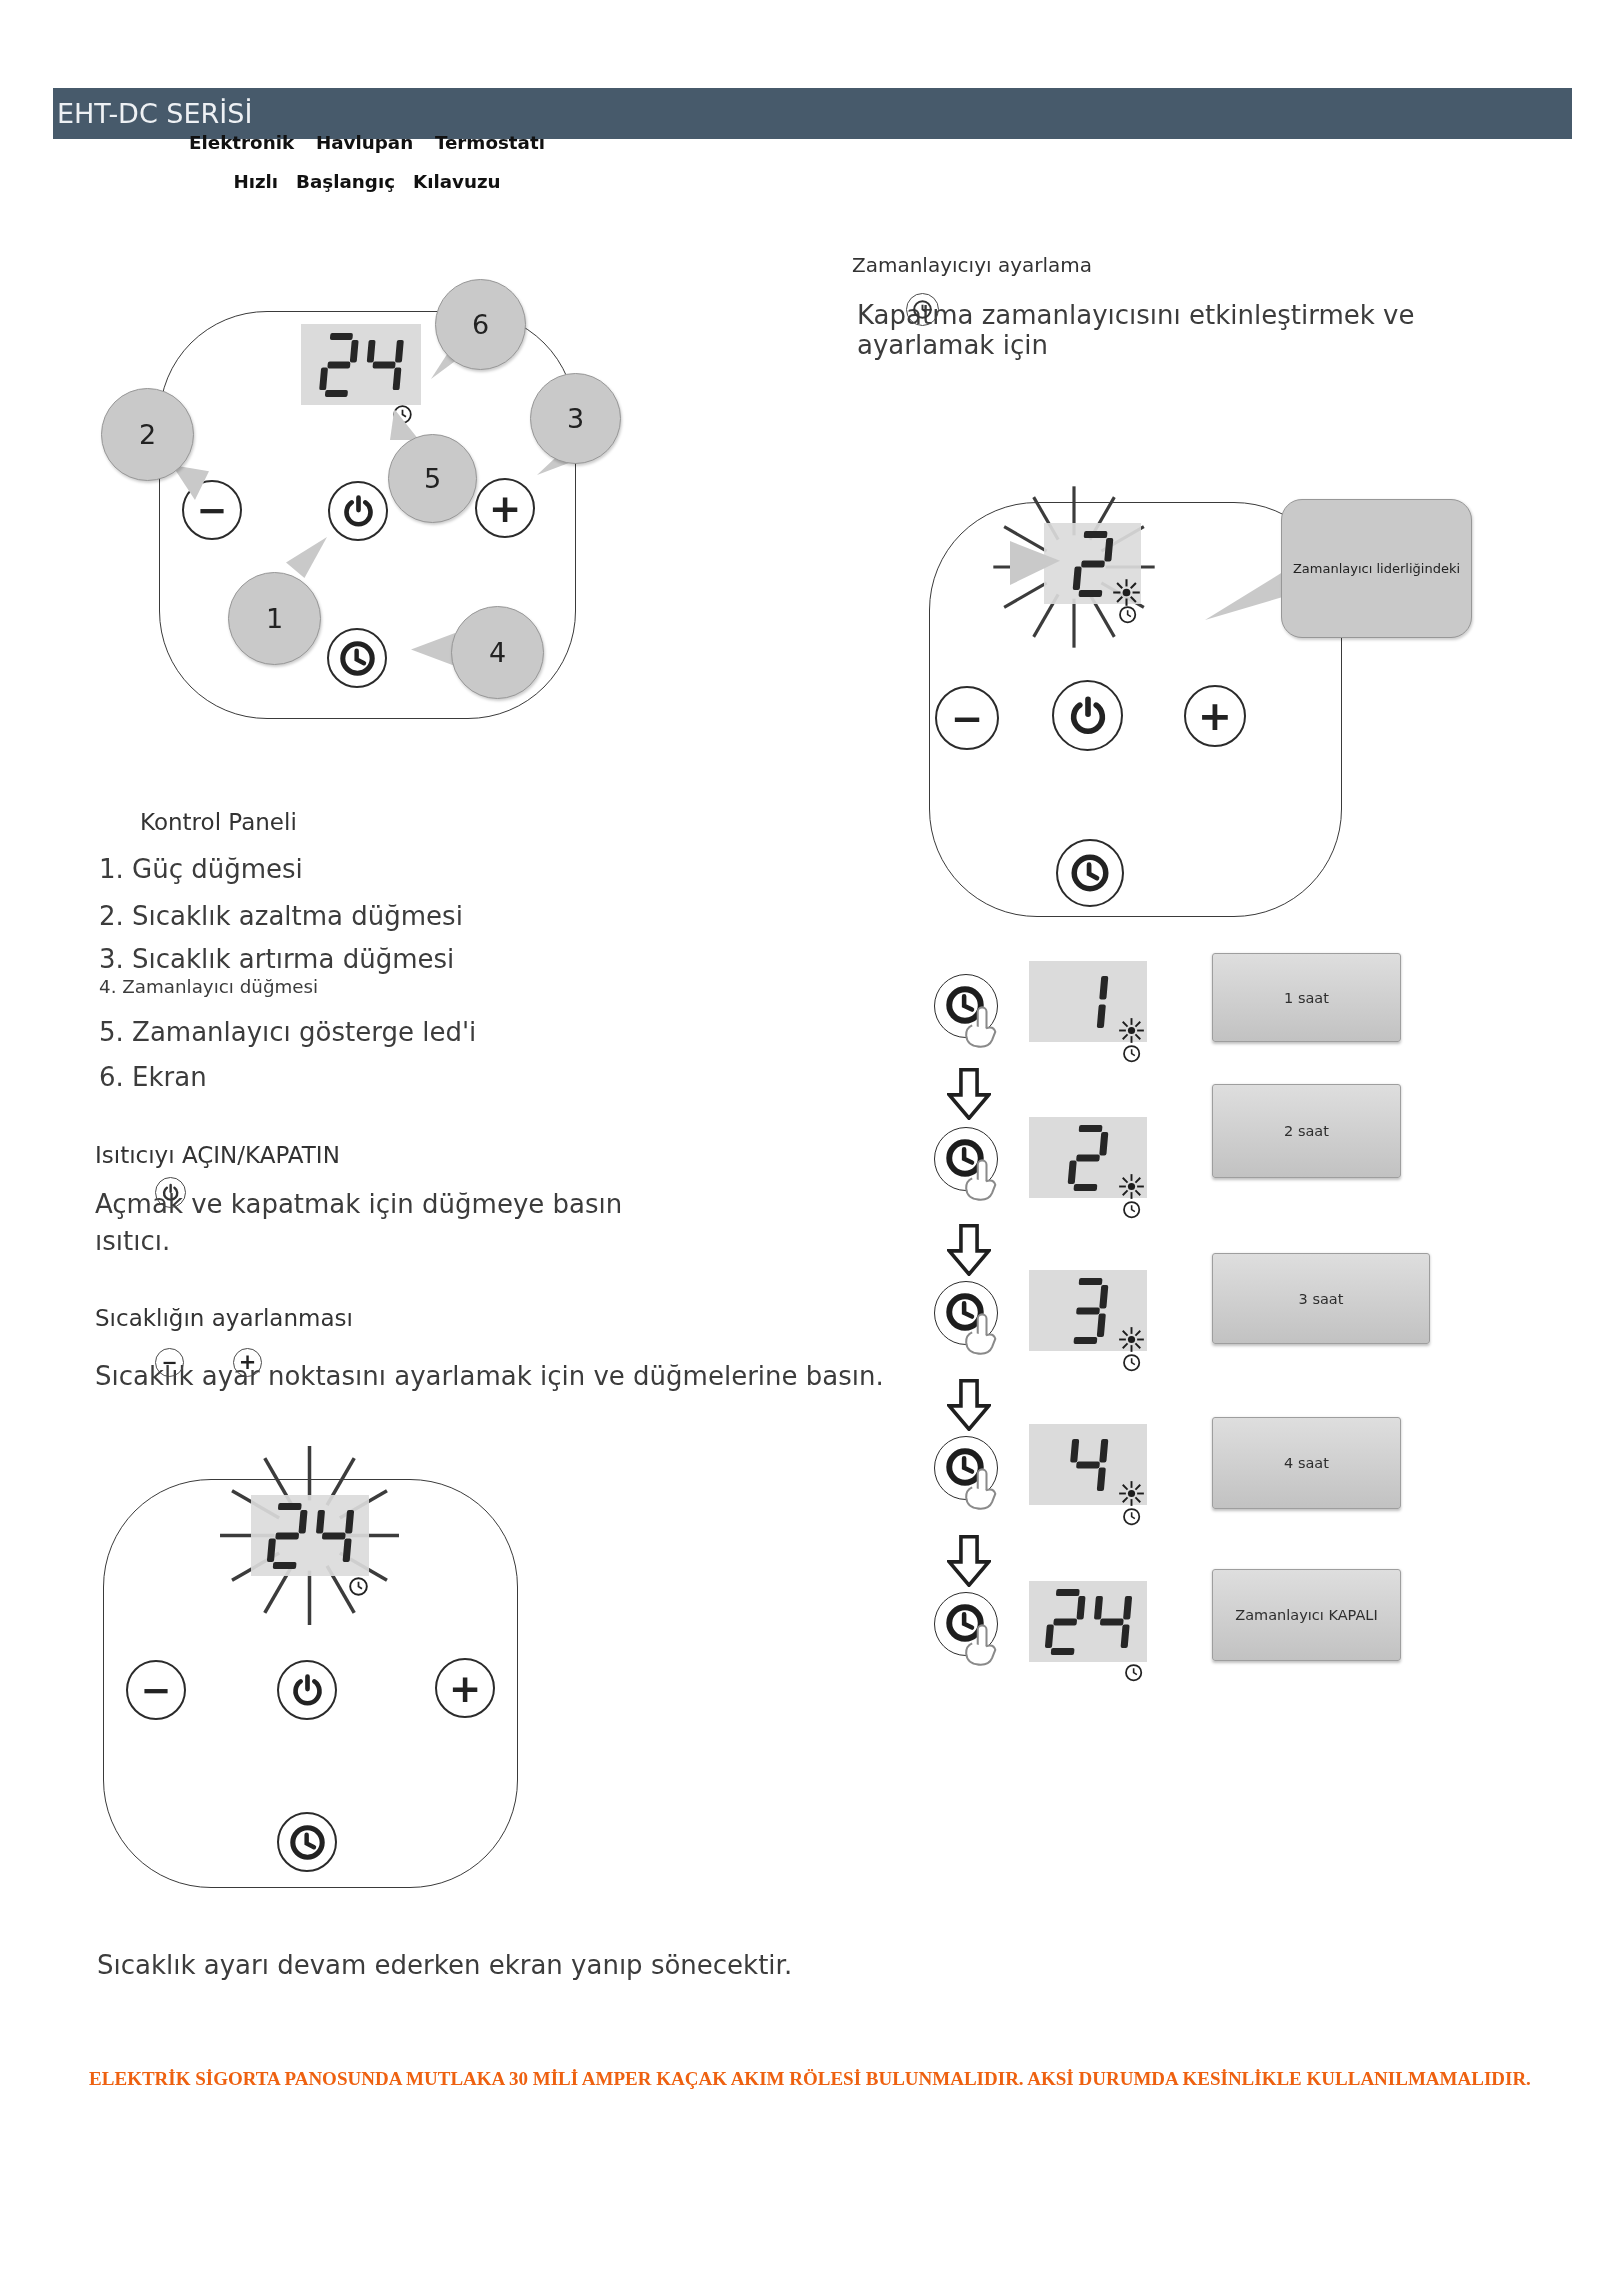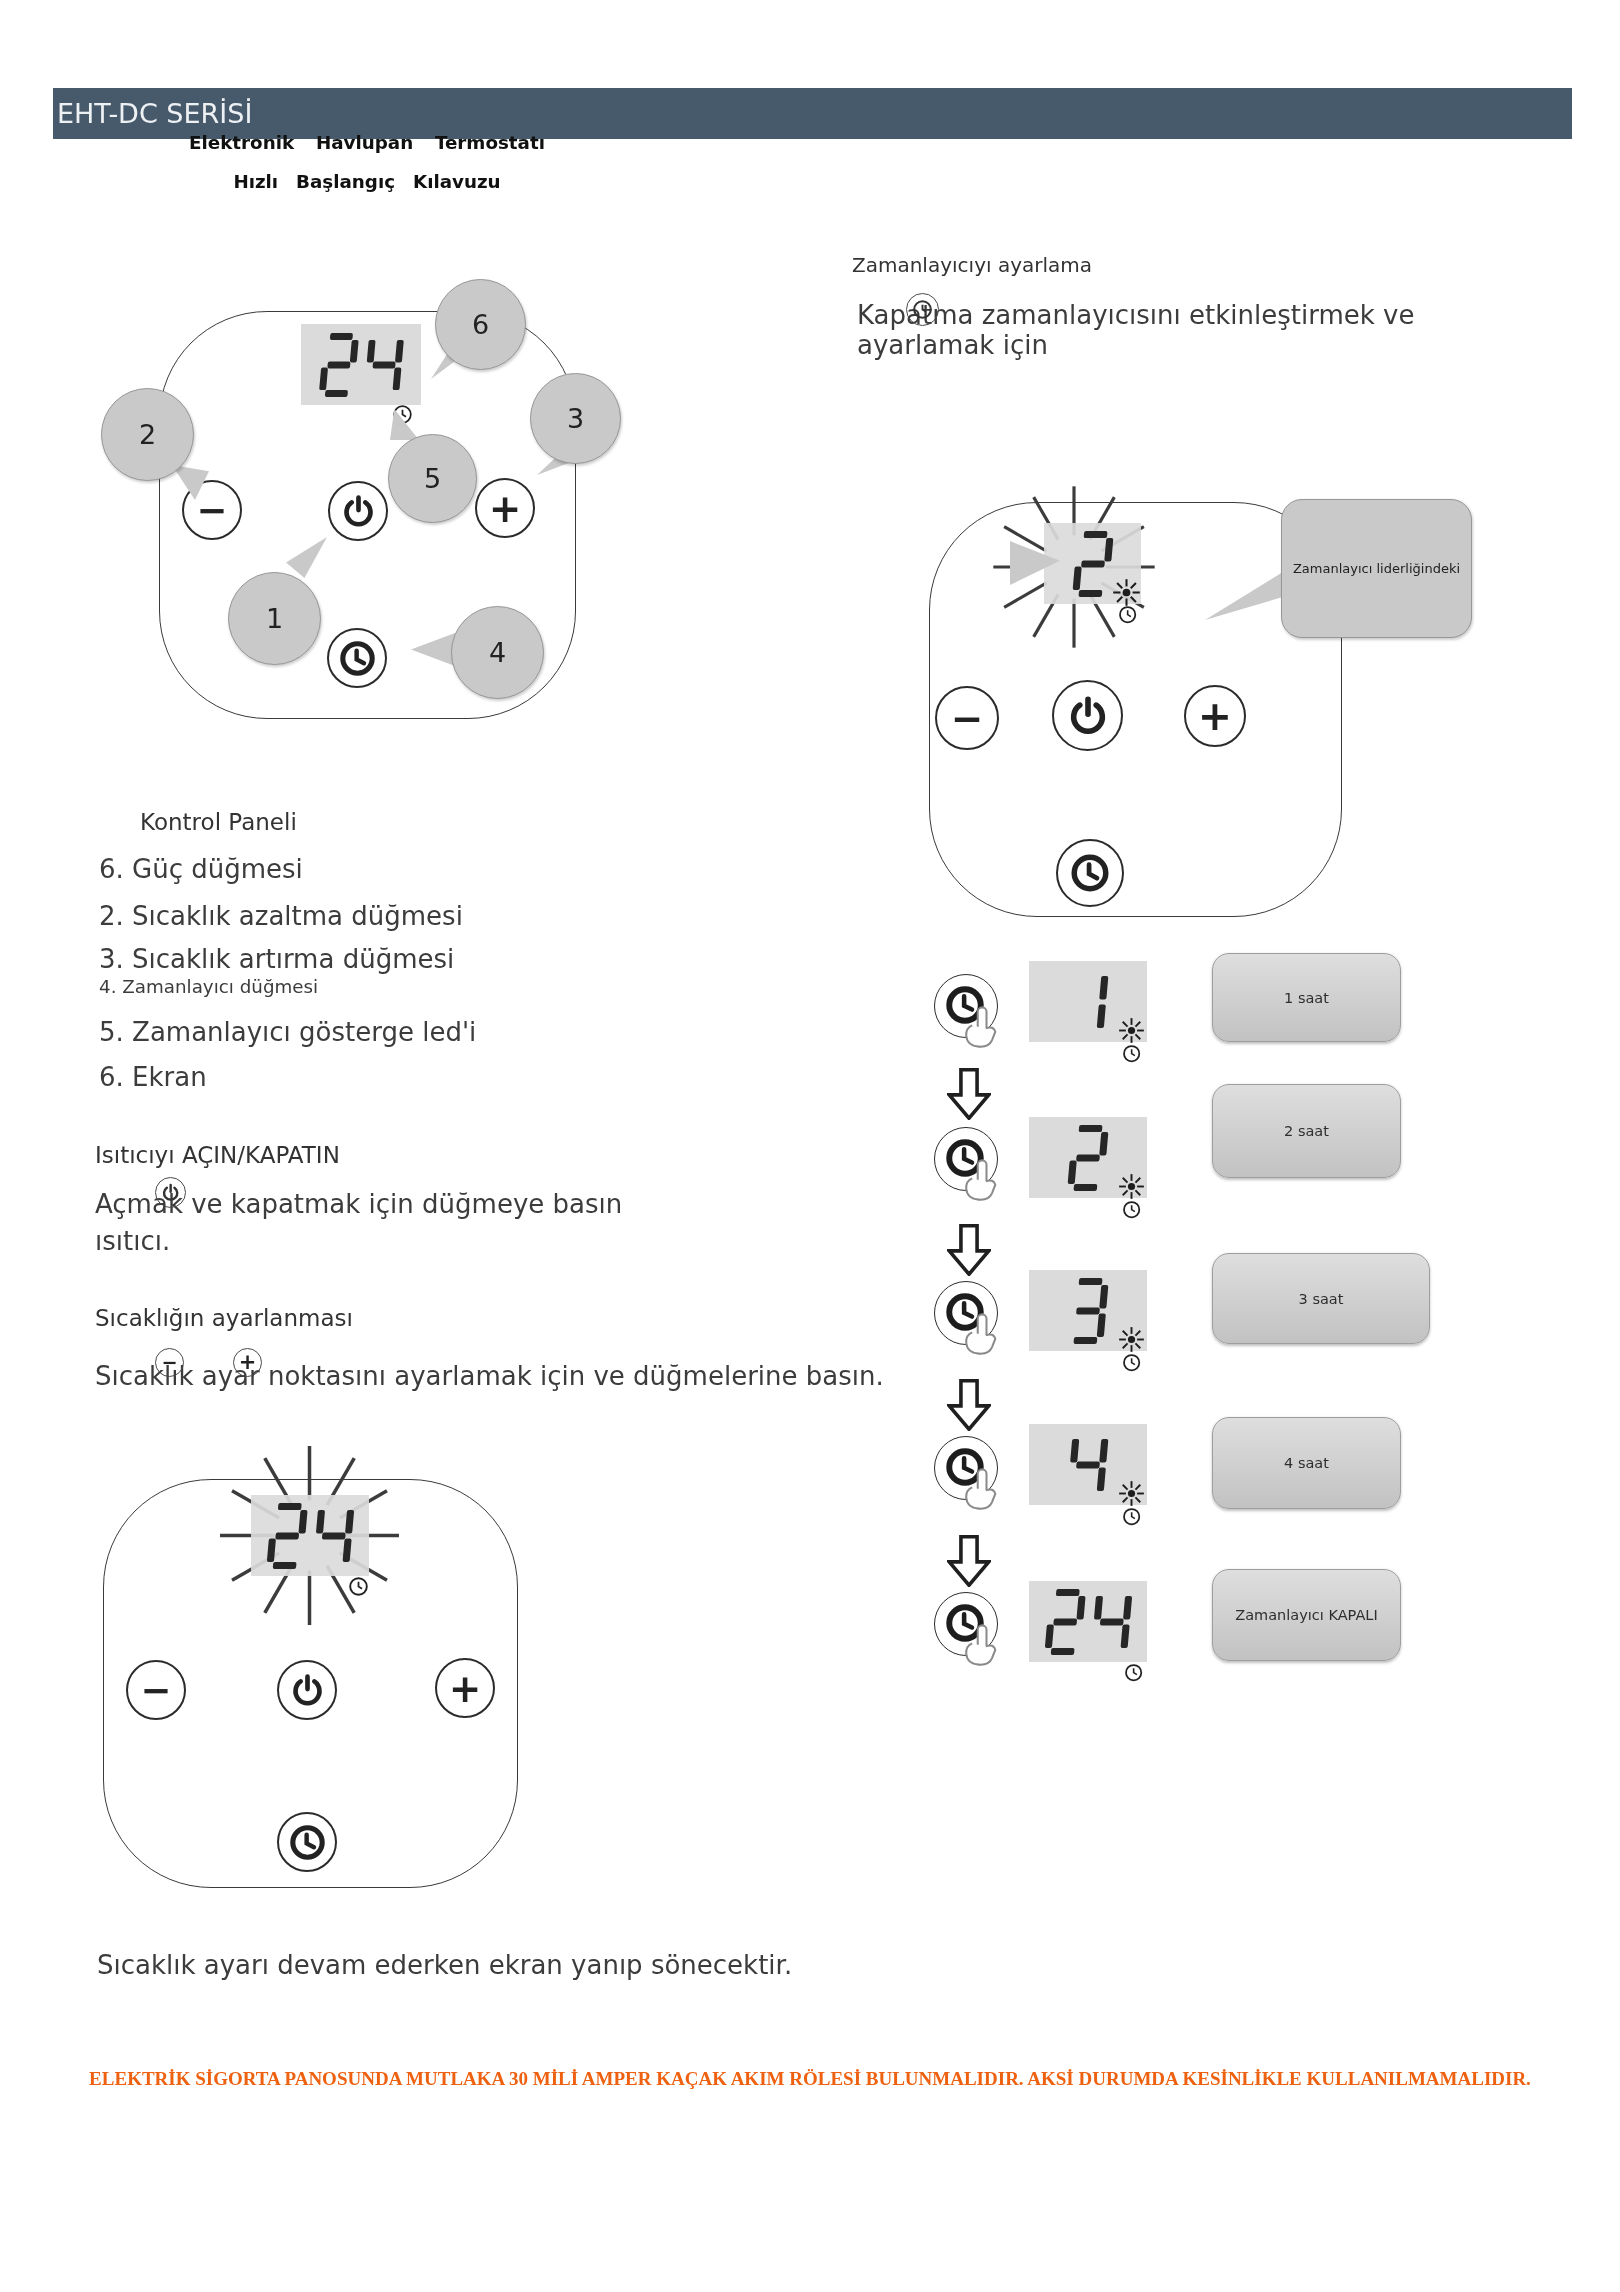--- a/index.html
+++ b/index.html
@@ -14,21 +14,21 @@
   .seg{display:flex;align-items:center;justify-content:center;}
   .btn{border:2.9px solid #2b2b2b;border-radius:50%;background:#fff;display:flex;
        align-items:center;justify-content:center;box-sizing:border-box;}
   .glyph{font-weight:bold;color:#222;line-height:1;}
   .callout{background:var(--bubble_fill,#c9c9c9);border:1px solid #979797;border-radius:50%;
            display:flex;align-items:center;justify-content:center;font-size:27px;color:#222;
            box-shadow:1px 1.9px 2.9px rgba(0,0,0,.2);}
   .tail{background:var(--bubble_fill,#c9c9c9);}
   .bubble{background:var(--bubble_fill,#c9c9c9);border:1px solid #979797;border-radius:21px;
           box-shadow:1px 1.9px 2.9px rgba(0,0,0,.2);box-sizing:border-box;}
-  .labelbox{background:linear-gradient(#dedede,#c2c2c2);border:1.4px solid #9e9e9e;border-radius:17px;
+  .labelbox{background:linear-gradient(#dedede,#c2c2c2);border:1.4px solid #9e9e9e;border-radius:3px;
             display:flex;align-items:center;justify-content:center;font-size:14.5px;color:#2e2e2e;
             box-shadow:0 1.9px 2.9px rgba(0,0,0,.25);box-sizing:border-box;}
   .h1{font-size:23px;color:#333;}
   .h2{font-size:20px;color:#333;}
   .body{font-size:26px;color:#3c3c3c;}
   .inlicon{border:1.9px solid #4a4a4a;border-radius:50%;display:flex;align-items:center;
            justify-content:center;box-sizing:border-box;background:transparent;}
   .press{border:1.9px solid #2b2b2b;border-radius:50%;background:#fff;box-sizing:border-box;}
   .warning{font-family:"Liberation Serif",serif;font-weight:bold;font-size:19px;
            color:var(--warning,#ee6110);text-align:center;width:100%;}
@@ -103,21 +103,21 @@
   <div class="abs tail" style="left:411px;top:633px;width:44px;height:33px;clip-path:polygon(0 50%,100% 0,100% 100%);"></div>
 
   <div class="abs callout" style="left:101px;top:388px;width:91px;height:91px;">2</div>
   <div class="abs callout" style="left:435px;top:279px;width:89px;height:89px;">6</div>
   <div class="abs callout" style="left:530px;top:373px;width:89px;height:89px;">3</div>
   <div class="abs callout" style="left:388px;top:434px;width:87px;height:87px;">5</div>
   <div class="abs callout" style="left:228px;top:572px;width:91px;height:91px;">1</div>
   <div class="abs callout" style="left:451px;top:606px;width:91px;height:91px;">4</div>
 
   <div class="abs h1" style="left:92px;top:809px;margin-left:48px;">Kontrol Paneli</div>
-  <div class="abs body" style="left:99px;top:854px;">6. Güç düğmesi</div>
+  <div class="abs body" style="left:99px;top:854px;">1. Güç düğmesi</div>
   <div class="abs body" style="left:99px;top:901px;">2. Sıcaklık azaltma düğmesi</div>
   <div class="abs body" style="left:99px;top:944px;">3. Sıcaklık artırma düğmesi</div>
   <div class="abs body" style="left:99px;top:976px;font-size:18.3px;">4. Zamanlayıcı düğmesi</div>
   <div class="abs body" style="left:99px;top:1017px;">5. Zamanlayıcı gösterge led'i</div>
   <div class="abs body" style="left:99px;top:1062px;">6. Ekran</div>
 
   <div class="abs h1" style="left:95px;top:1142px;">Isıtıcıyı AÇIN/KAPATIN</div>
   <div class="abs body" style="left:95px;top:1189px;">Açmak ve kapatmak için düğmeye basın</div>
   <div class="abs inlicon" style="left:155px;top:1177px;width:31px;height:31px;">
     <span style="width:19.3px;height:19.3px;">

